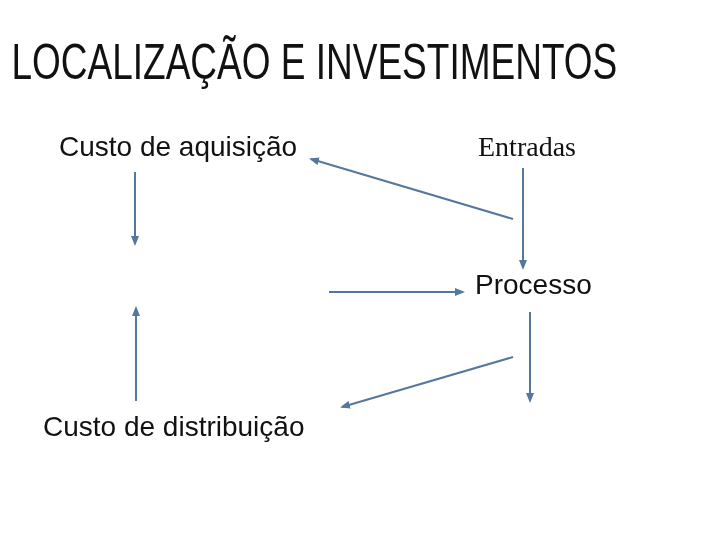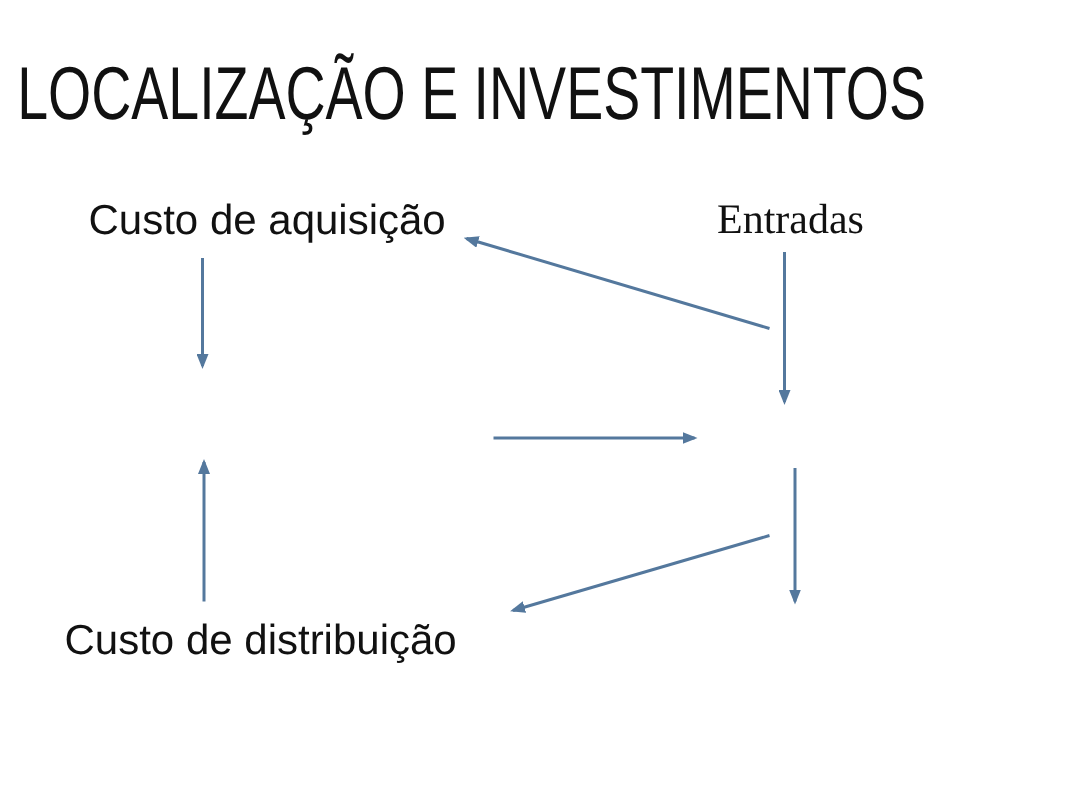--- a/index.html
+++ b/index.html
@@ -88,15 +88,16 @@
       <line x1="513" y1="357" x2="342" y2="407" class="connector" marker-end="url(#arrow)"></line>
     </svg>
 
   <div class="node pos-aquisicao">Custo de aquisição</div>
 
 
   <div class="node pos-distribuicao">Custo de distribuição</div>
 
   <div class="node pos-entradas">Entradas</div>
 
+  <div class="node pos-processo">Processo</div>
 
 
 </div>
 
 </body></html>

